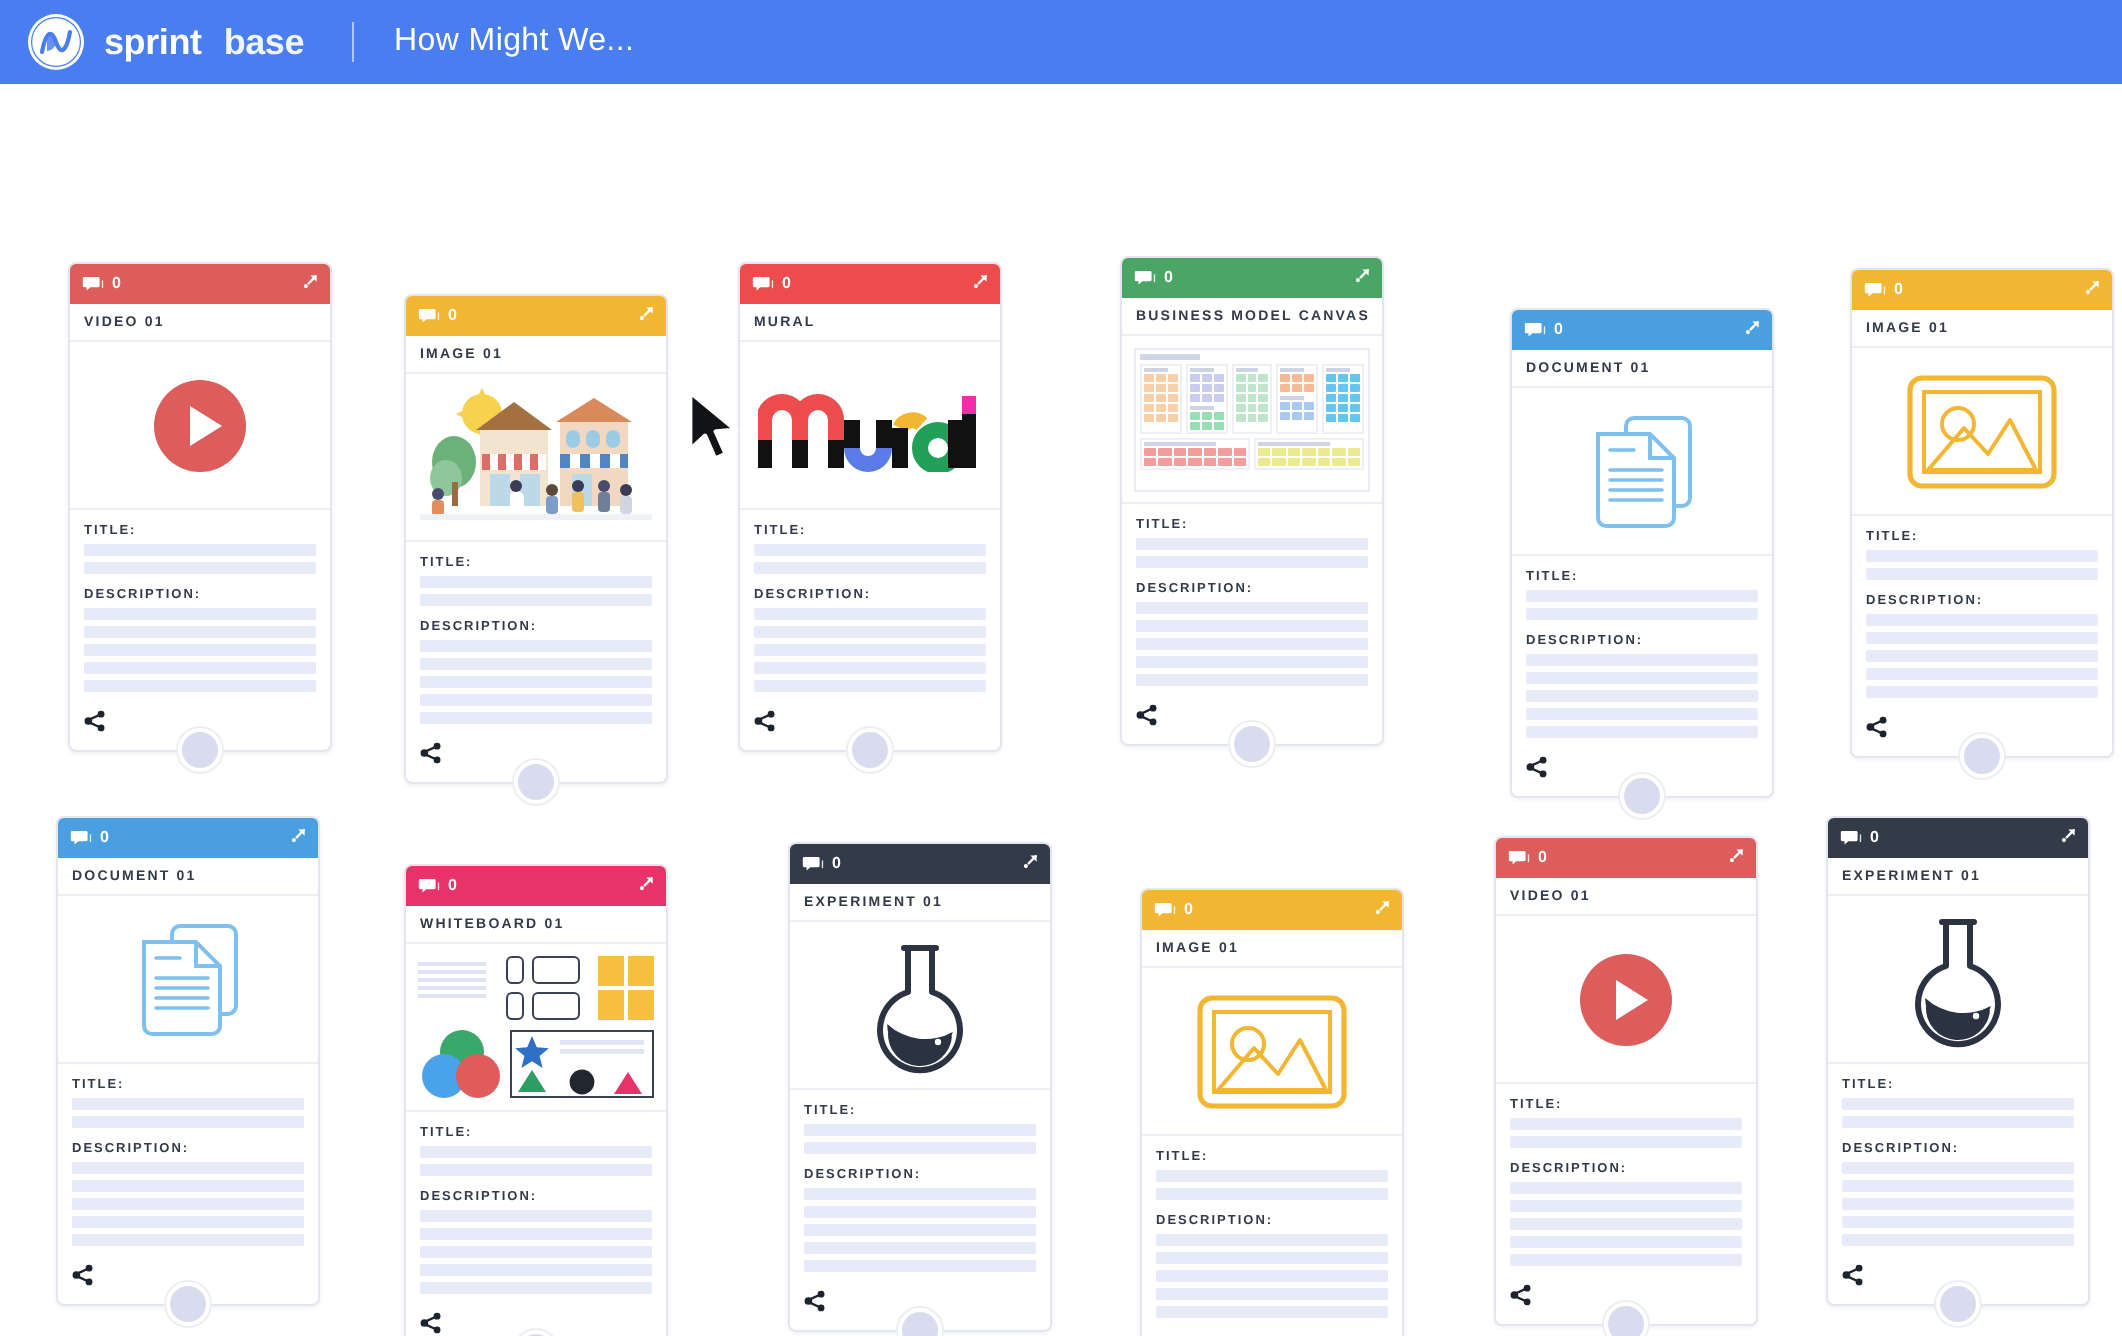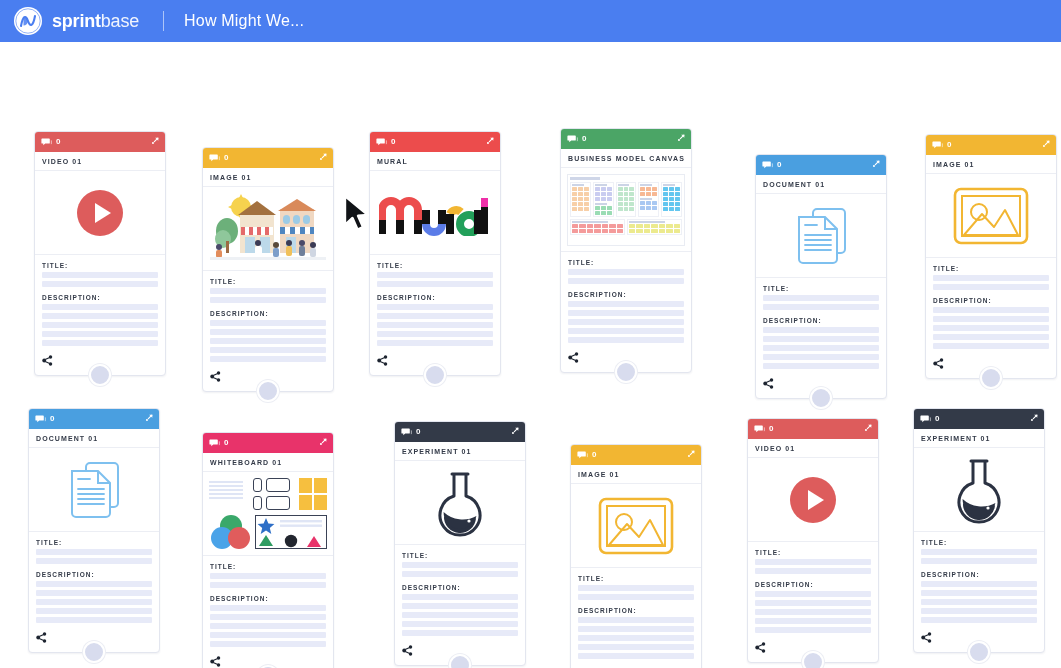--- a/index.html
+++ b/index.html
@@ -24,21 +24,21 @@
     display: flex; align-items: center; justify-content: center;
     flex: 0 0 auto;
   }
   .logo-mark svg { display:block; }
   .logo-word {
     margin-left: 10px;
     font-size: 18px; letter-spacing: -0.2px;
     color: #ffffff; white-space: nowrap;
   }
   .logo-word .bold { font-weight: bold; }
-  .logo-word .light { font-weight: normal; opacity: .92; }
+  .logo-word .light { font-weight: bold; opacity: .92; margin-left: 11px; }
   .topbar-sep {
     width: 1px; height: 20px; background: rgba(255,255,255,.55);
     margin: 0 20px 0 24px;
   }
   .topbar-title {
     font-size: 16px; color: #ffffff; font-weight: normal;
     letter-spacing: .2px;
   }
 
   

